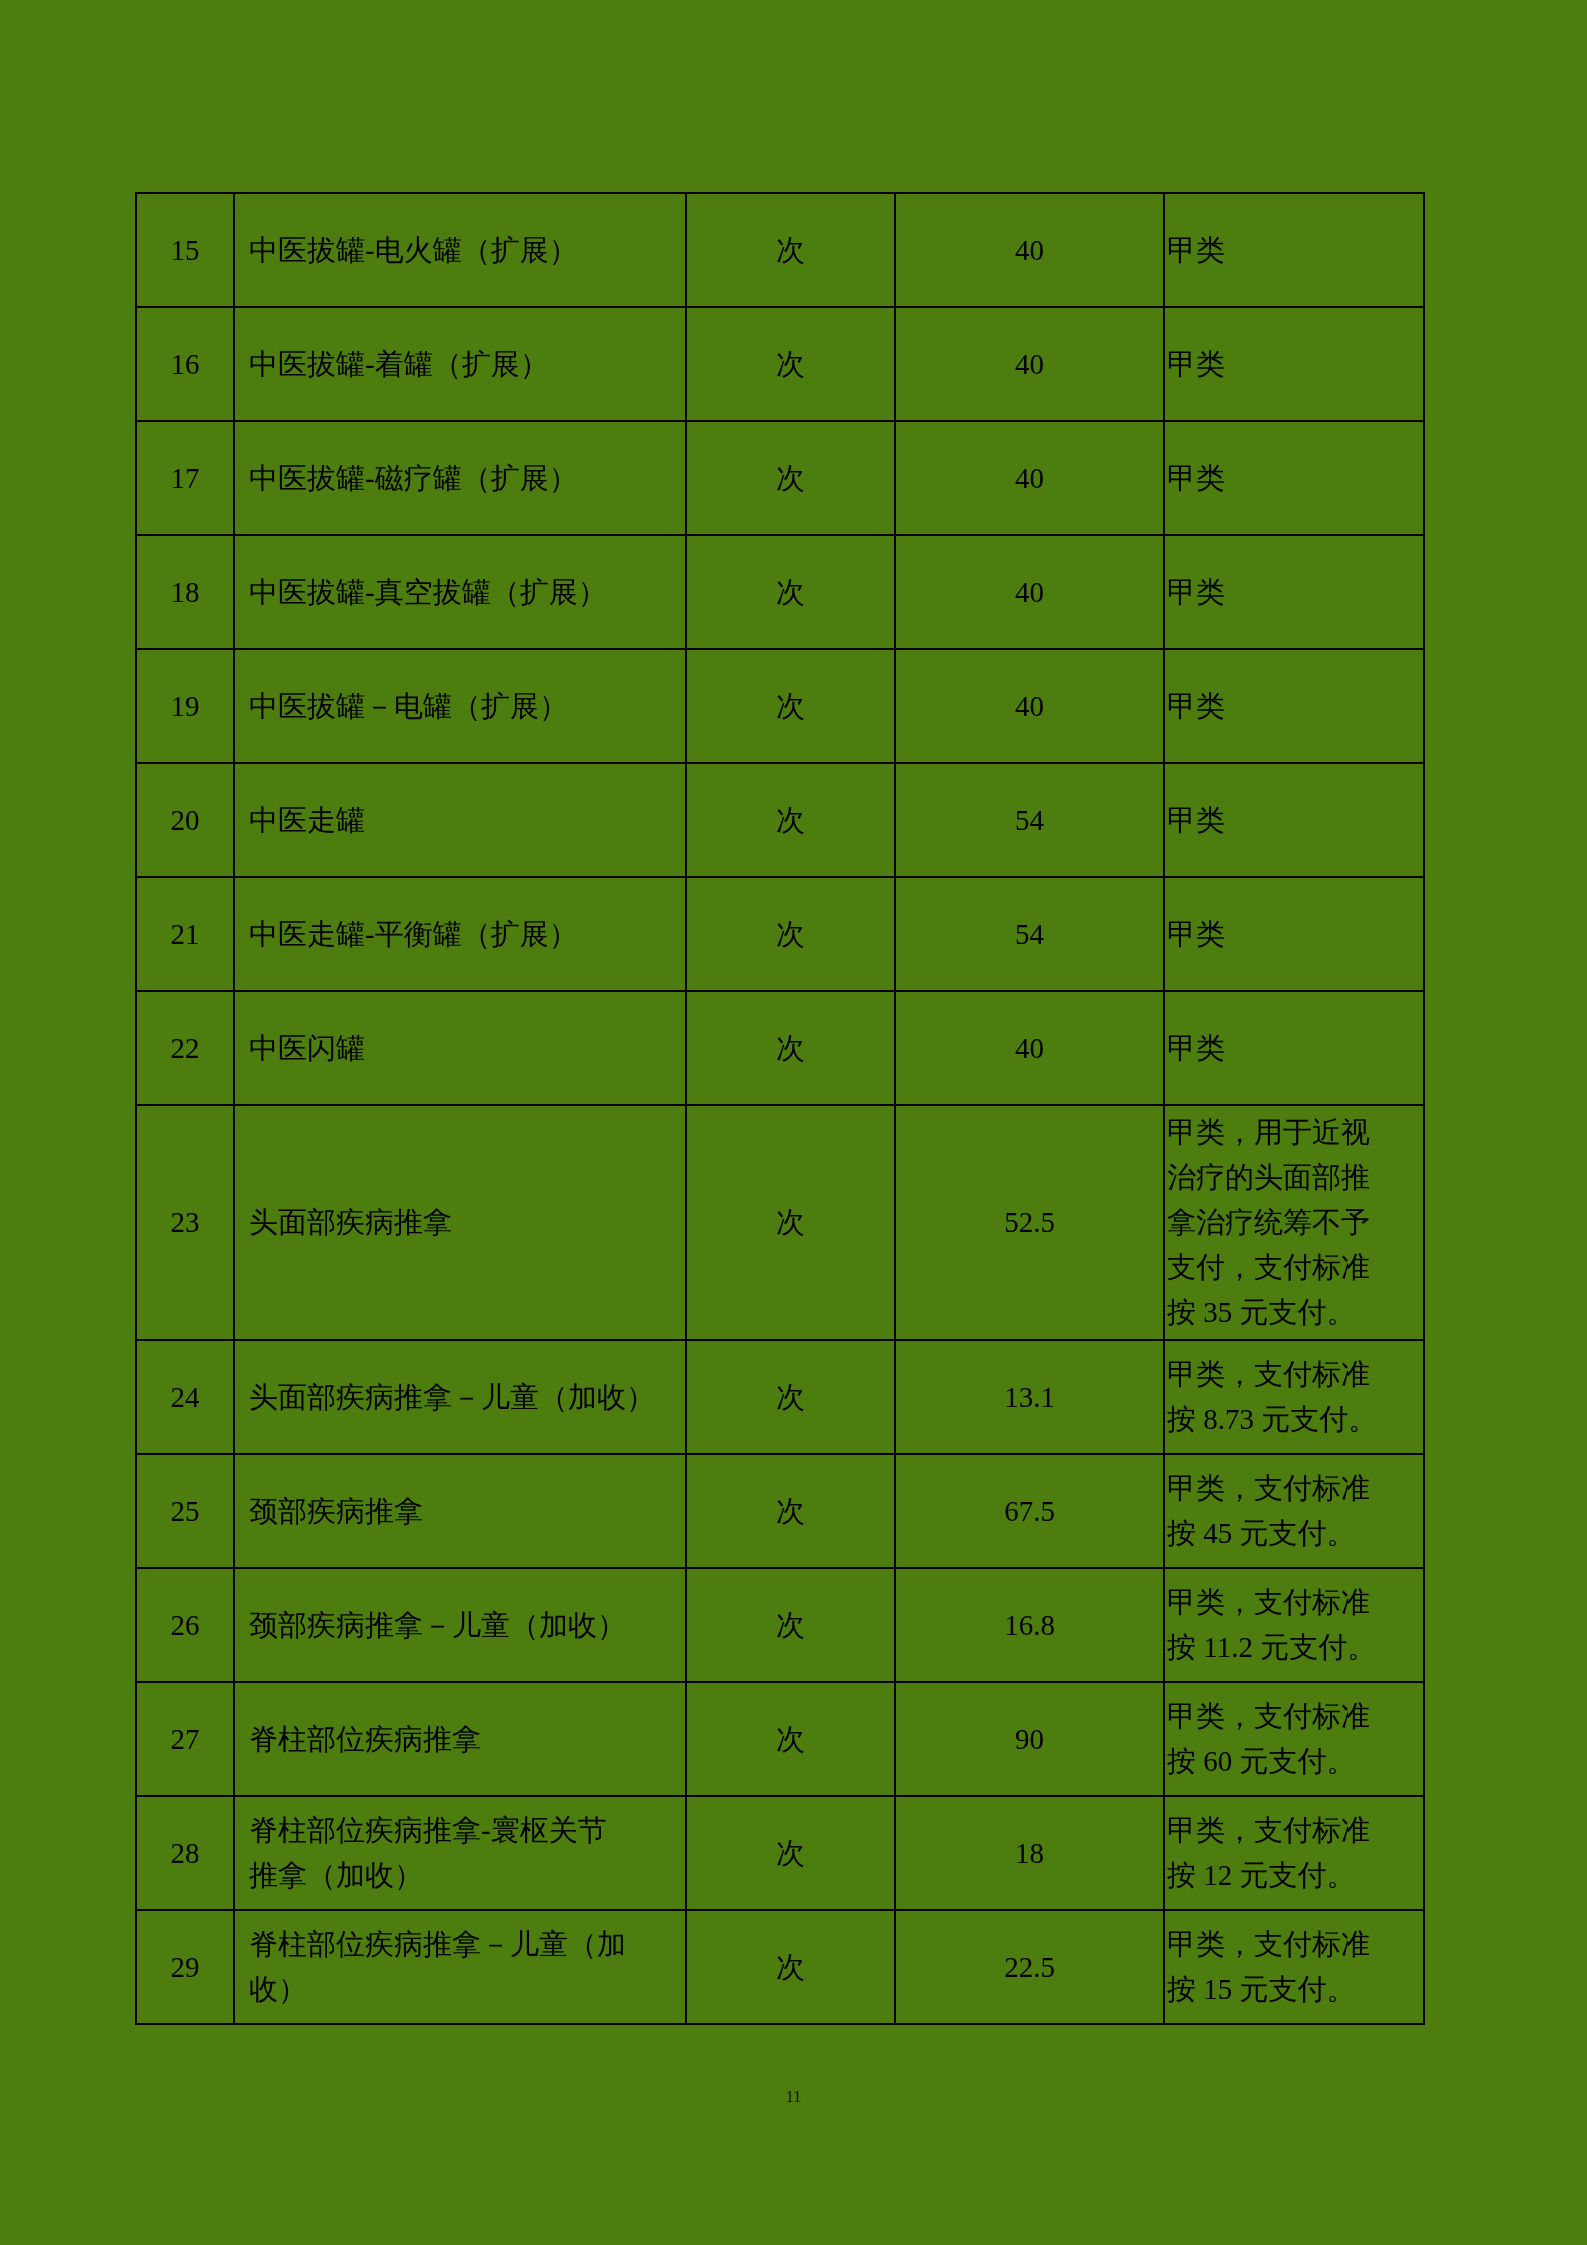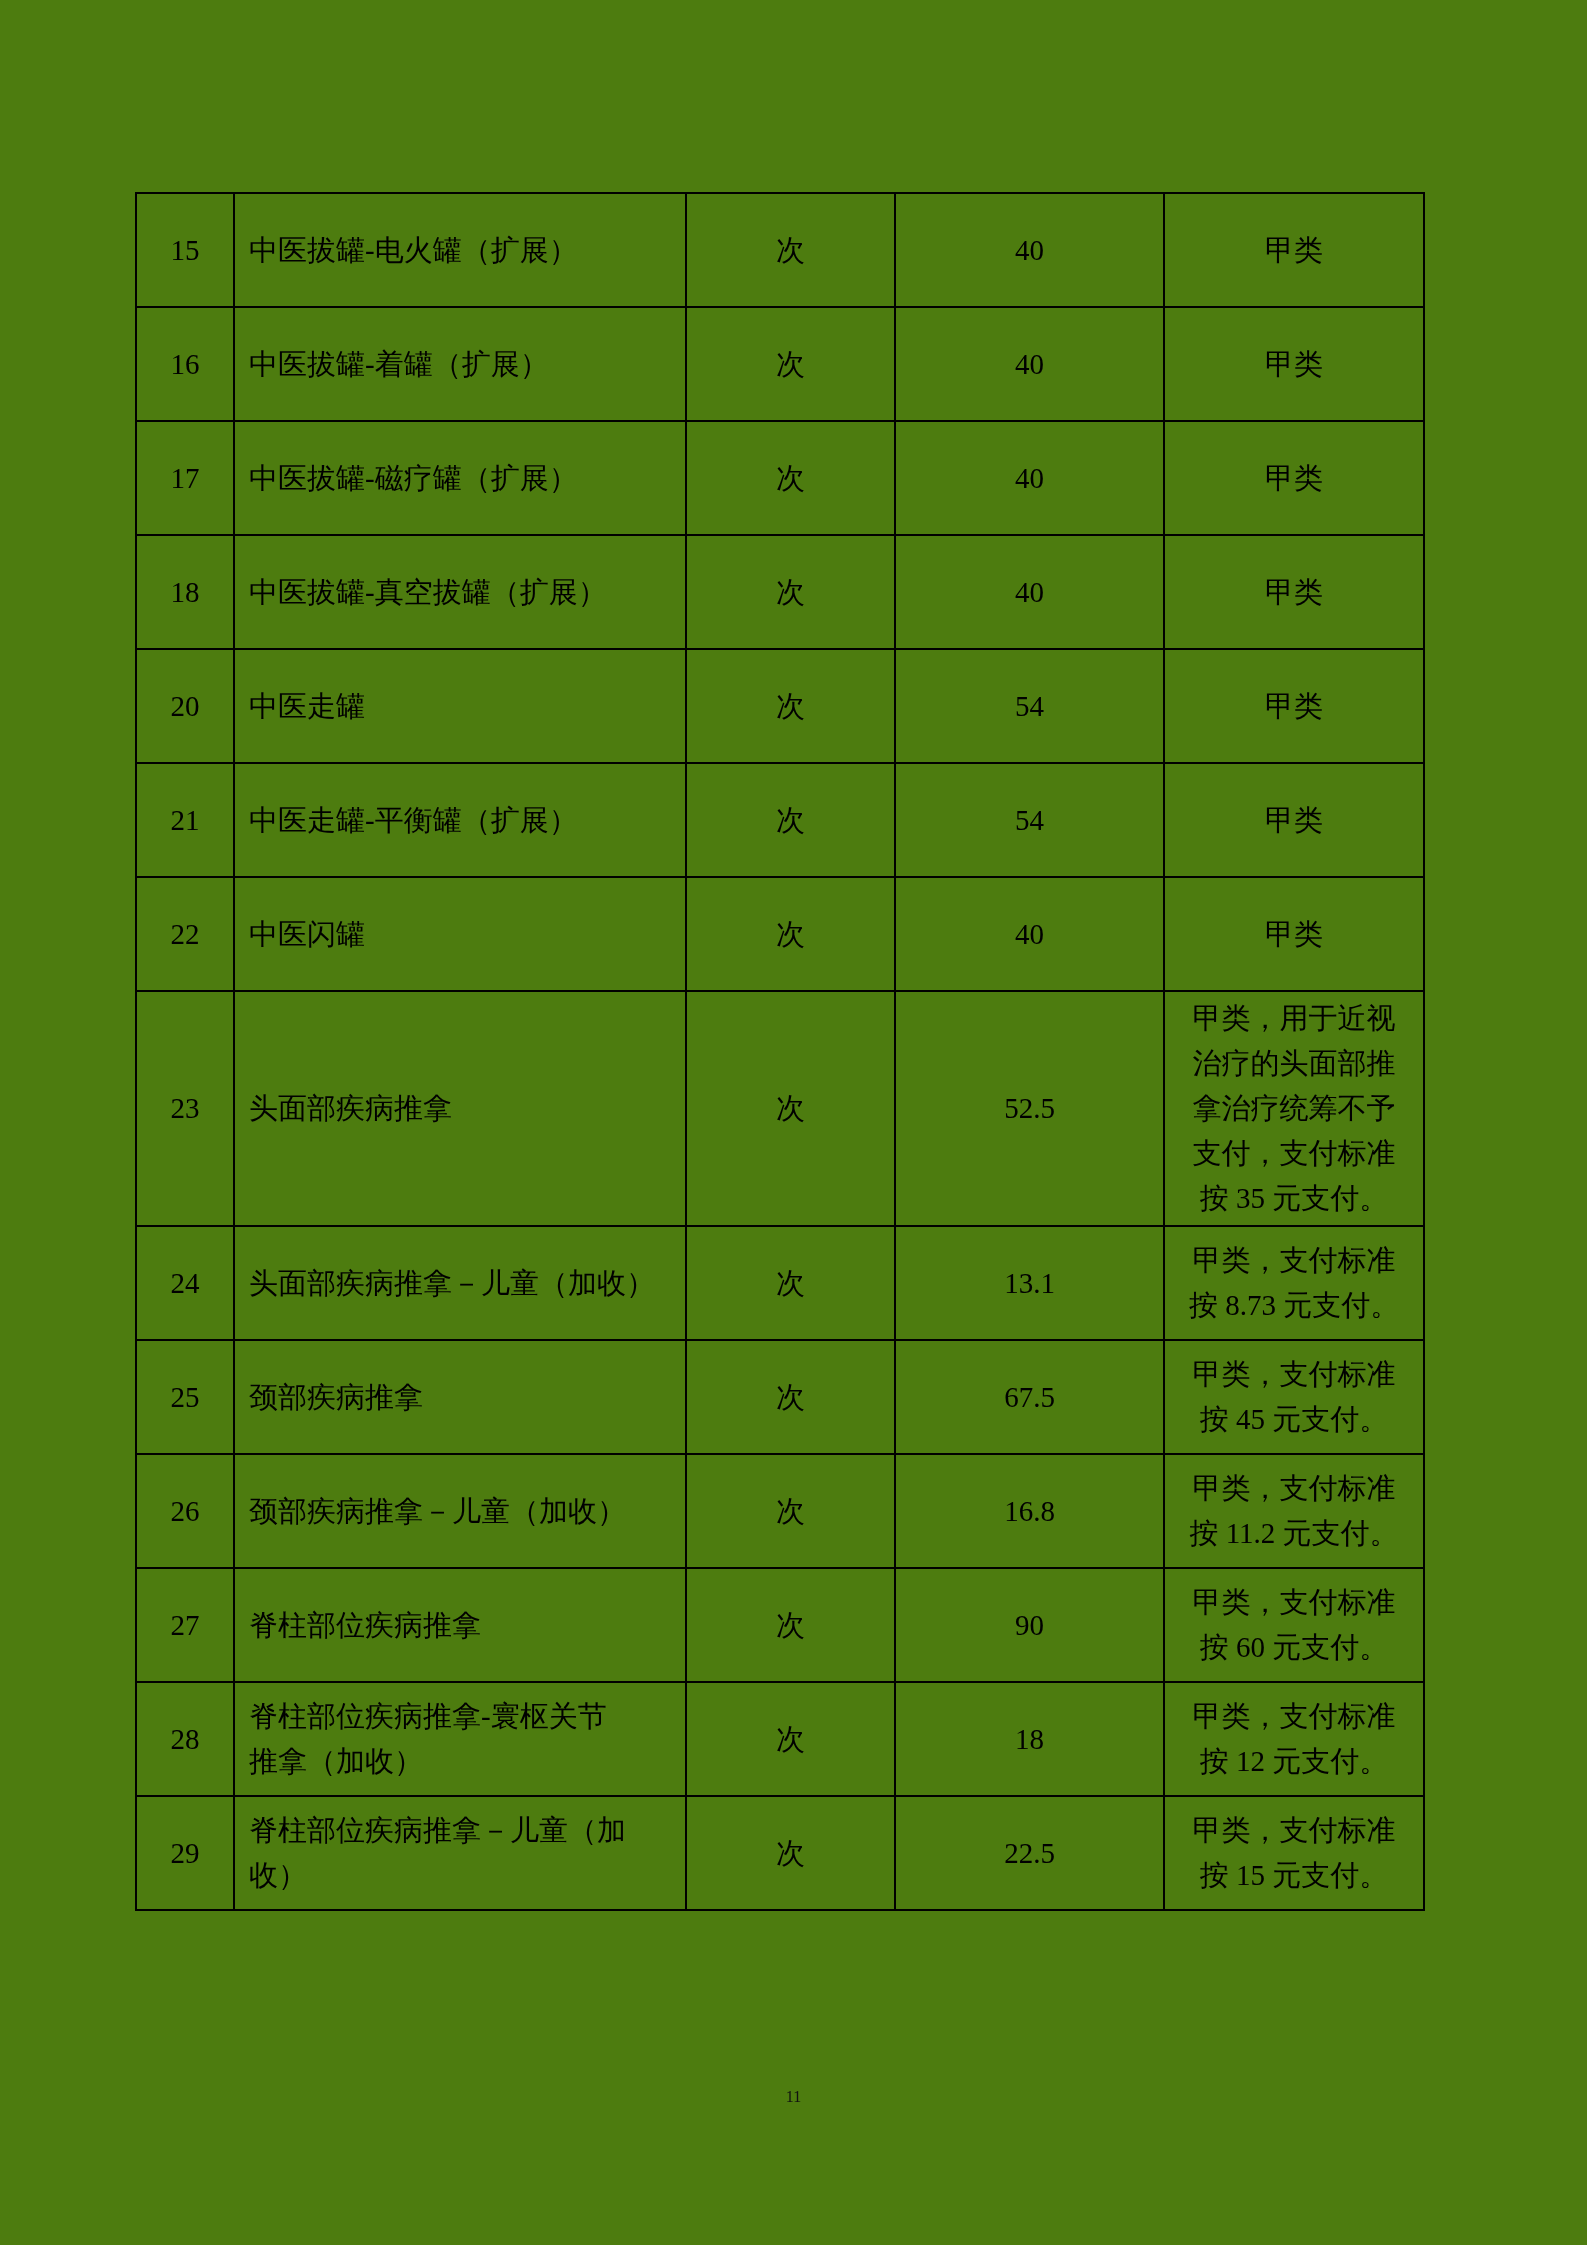--- a/index.html
+++ b/index.html
@@ -35,21 +35,21 @@
     padding: 4px 2px;
     overflow: hidden;
     word-break: break-all;
   }
   table.svc-table tr { height: 114px; }
   table.svc-table tr.tall { height: 213px; }
   .c-num   { text-align: center; }
   .c-name  { text-align: left; padding-left: 14px !important; padding-right: 8px !important; white-space: pre-line; margin-top: 47px; }
   .c-unit  { text-align: center; }
   .c-price { text-align: center; }
-  .c-cat   { text-align: center; white-space: pre-line; line-height: 42px; }
+  .c-cat   { white-space: pre-line; line-height: 42px; }
   .footer-pagenum {
     position: absolute;
     top: 2088px;
     left: 0;
     width: 1587px;
     text-align: center;
     font-size: 16px;
     color: #111111;
   }
 </style>
@@ -84,20 +84,27 @@
         <tr>
     <td class="c-num">17</td>
     <td class="c-name">中医拔罐-磁疗罐（扩展）</td>
     <td class="c-unit">次</td>
     <td class="c-price">40</td>
     <td class="c-cat">甲类</td>
   </tr>
         <tr>
     <td class="c-num">18</td>
     <td class="c-name">中医拔罐-真空拔罐（扩展）</td>
+    <td class="c-unit">次</td>
+    <td class="c-price">40</td>
+    <td class="c-cat">甲类</td>
+  </tr>
+        <tr>
+    <td class="c-num">19</td>
+    <td class="c-name">中医拔罐－电罐（扩展）</td>
     <td class="c-unit">次</td>
     <td class="c-price">40</td>
     <td class="c-cat">甲类</td>
   </tr>
         <tr>
     <td class="c-num">20</td>
     <td class="c-name">中医走罐</td>
     <td class="c-unit">次</td>
     <td class="c-price">54</td>
     <td class="c-cat">甲类</td>

